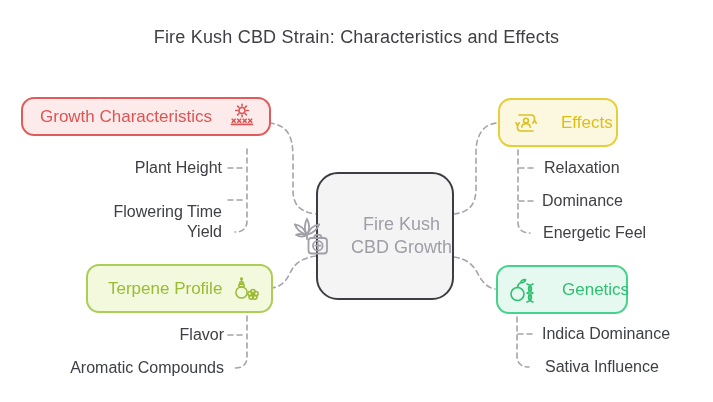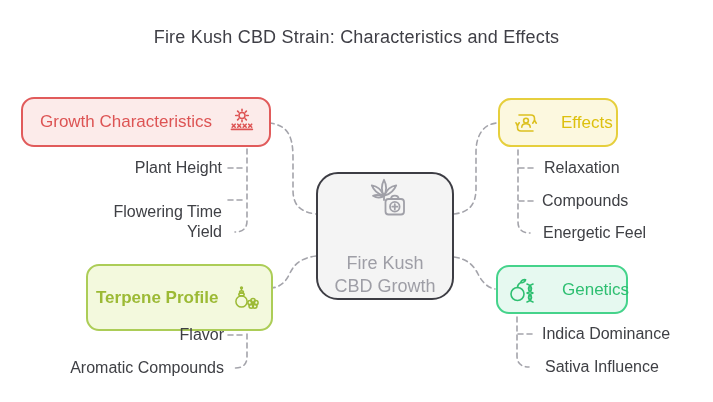--- a/index.html
+++ b/index.html
@@ -11,28 +11,28 @@
     position:absolute;top:27px;left:0;width:713px;text-align:center;
     font-size:18px;color:#3f3f46;letter-spacing:.2px;
   }
   svg.connectors{position:absolute;left:0;top:0;z-index:0;}
   .node{
     position:absolute;z-index:1;display:flex;align-items:center;
     border-radius:13px;border:2px solid;box-sizing:border-box;
     font-size:17px;white-space:nowrap;
   }
   .node .ic{display:flex;align-items:center;justify-content:center;flex:0 0 auto;}
-  .node-growth{left:21px;top:97px;width:250px;height:50px;background:#fcebea;border-color:#e15b5b;color:#dd5454;justify-content:space-between;padding:0 12px 0 17px;}
+  .node-growth{left:21px;top:97px;width:250px;height:39px;background:#fcebea;border-color:#e15b5b;color:#dd5454;justify-content:space-between;padding:0 12px 0 17px;}
   .node-effects{left:498px;top:98px;width:120px;height:49px;background:#fcf8df;border-color:#e6cf3d;color:#ddc00e;justify-content:flex-start;gap:20px;padding:0 10px 0 11px;}
-  .node-terpene{left:86px;top:264px;width:187px;height:67px;background:#f3f9dd;border-color:#accd57;color:#9cba35;justify-content:space-between;padding:0 9px 0 8px;font-weight:bold;}
+  .node-terpene{left:86px;top:264px;width:187px;height:49px;background:#f3f9dd;border-color:#accd57;color:#9cba35;justify-content:space-between;padding:0 9px 0 20px;}
   .node-genetics{left:496px;top:265px;width:132px;height:49px;background:#e6f9f0;border-color:#45d38b;color:#2ebf71;justify-content:flex-start;gap:23px;padding:0 10px 0 9px;}
   .node-central{
     left:316px;top:172px;width:138px;height:128px;background:#f4f4f4;
     border:2px solid #3d3d44;border-radius:22px;color:#9e9ea6;
-    flex-direction:column;justify-content:space-between;gap:18px;font-size:18px;
+    justify-content:flex-end;gap:18px;font-size:18px;
   }
   .central-lines{text-align:center;line-height:23px;}
   .leaf-label{
     position:absolute;z-index:1;font-size:16px;color:#3f4045;line-height:20px;white-space:nowrap;
   }
   .ra{}
 </style>
 </head>
 <body>
 
@@ -144,17 +144,17 @@
 </div>
 
 <div class="leaf-label ra" style="top:158px;right:491px;">Plant Height</div>
 <div class="leaf-label ra" style="top:202px;right:491px;padding-left:29px;">Flowering Time</div>
 <div class="leaf-label ra" style="top:222px;right:491px;">Yield</div>
 
 <div class="leaf-label ra" style="top:325px;right:489px;">Flavor</div>
 <div class="leaf-label ra" style="top:358px;right:489px;">Aromatic Compounds</div>
 
 <div class="leaf-label" style="top:158px;left:544px;">Relaxation</div>
-<div class="leaf-label" style="top:191px;left:542px;">Compounds</div>
+<div class="leaf-label" style="top:191px;left:542px;">Dominance</div>
 <div class="leaf-label" style="top:223px;left:543px;">Energetic Feel</div>
 
 <div class="leaf-label" style="top:324px;left:542px;">Indica Dominance</div>
 <div class="leaf-label" style="top:357px;left:545px;">Sativa Influence</div>
 
 </body></html>

